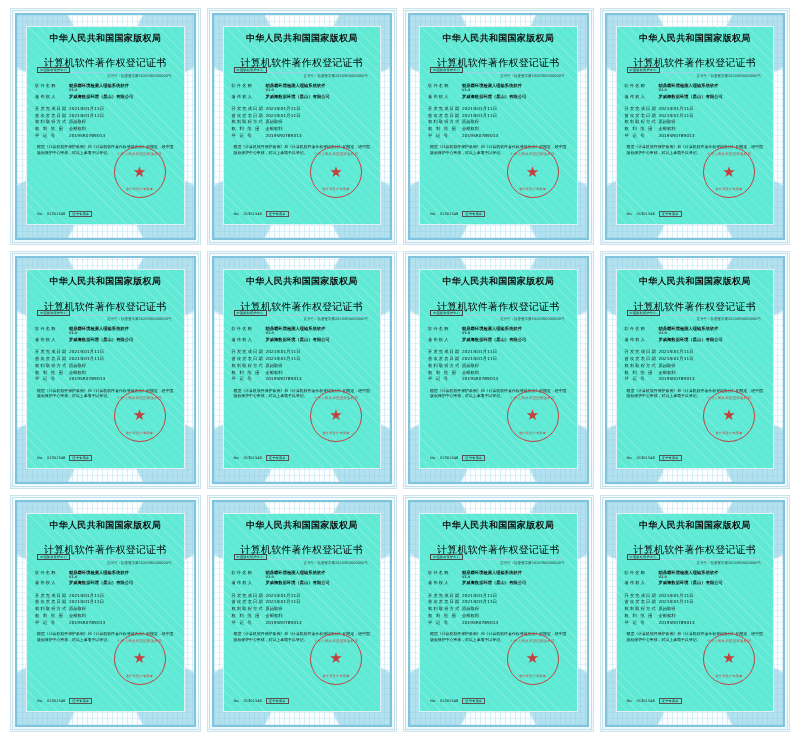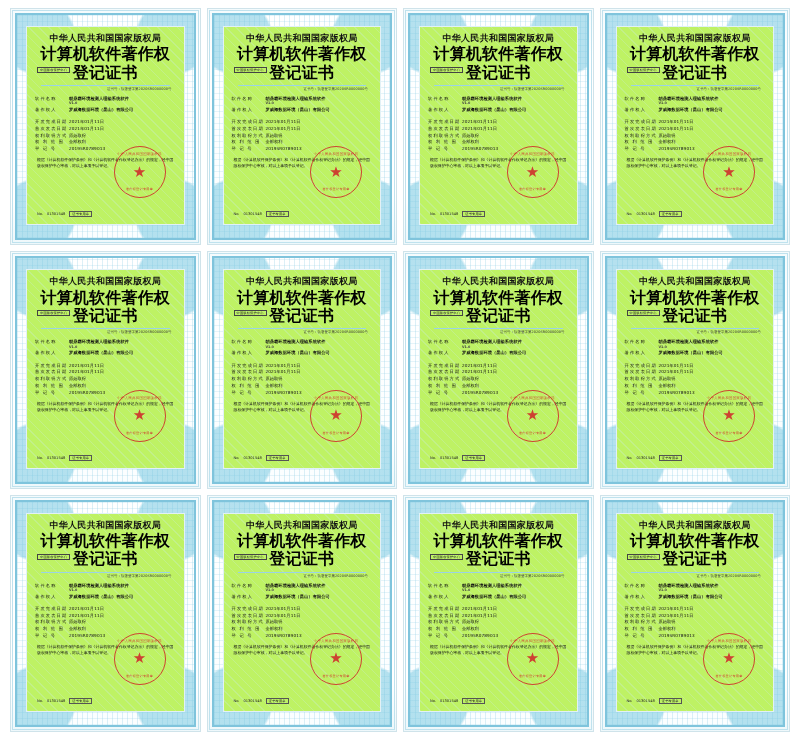--- a/index.html
+++ b/index.html
@@ -54,21 +54,21 @@
       radial-gradient(circle at 12% 90%, rgba(120,200,225,.55) 0 14%, rgba(255,255,255,0) 15%),
       radial-gradient(circle at 88% 90%, rgba(120,200,225,.55) 0 14%, rgba(255,255,255,0) 15%),
       repeating-linear-gradient(90deg, rgba(140,205,228,.30) 0 1px, rgba(255,255,255,0) 1px 5px),
       repeating-linear-gradient(0deg, rgba(140,205,228,.22) 0 1px, rgba(255,255,255,0) 1px 6px),
       linear-gradient(180deg, #ffffff, #fbfeff);
   }
   
   .cert-inner {
     position: absolute;
     inset: 18px 16px 20px 16px;
-    background: #bef264;
+    background: #5eead4;
     border: 1px solid #e2f1f6;
   }
   
   .cert-inner::before {
     content: "";
     position: absolute;
     inset: 0;
     background:
       repeating-linear-gradient(45deg, rgba(205,235,245,.25) 0 1px, rgba(255,255,255,0) 1px 7px);
     pointer-events: none;
@@ -87,25 +87,25 @@
     text-align: center;
     font-family: "DejaVu Sans", "Liberation Sans", sans-serif;
     font-size: 9px;
     font-weight: bold;
     color: #111111;
     letter-spacing: .3px;
     line-height: 1.15;
   }
   .title-2 {
     text-align: center;
-    font-size: 16px;
-    font-weight: bold;
+    font-size: 10px;
+    font-weight: normal;
     color: #000000;
     letter-spacing: .2px;
-    margin-top: 2px;
+    margin-top: 14px;
     line-height: 1.15;
   }
   .title-rule {
     height: 1px;
     background: #9ad3e6;
     margin: 3px 6px 1px 6px;
   }
   .cert-no {
     text-align: right;
     font-size: 3.4px;

